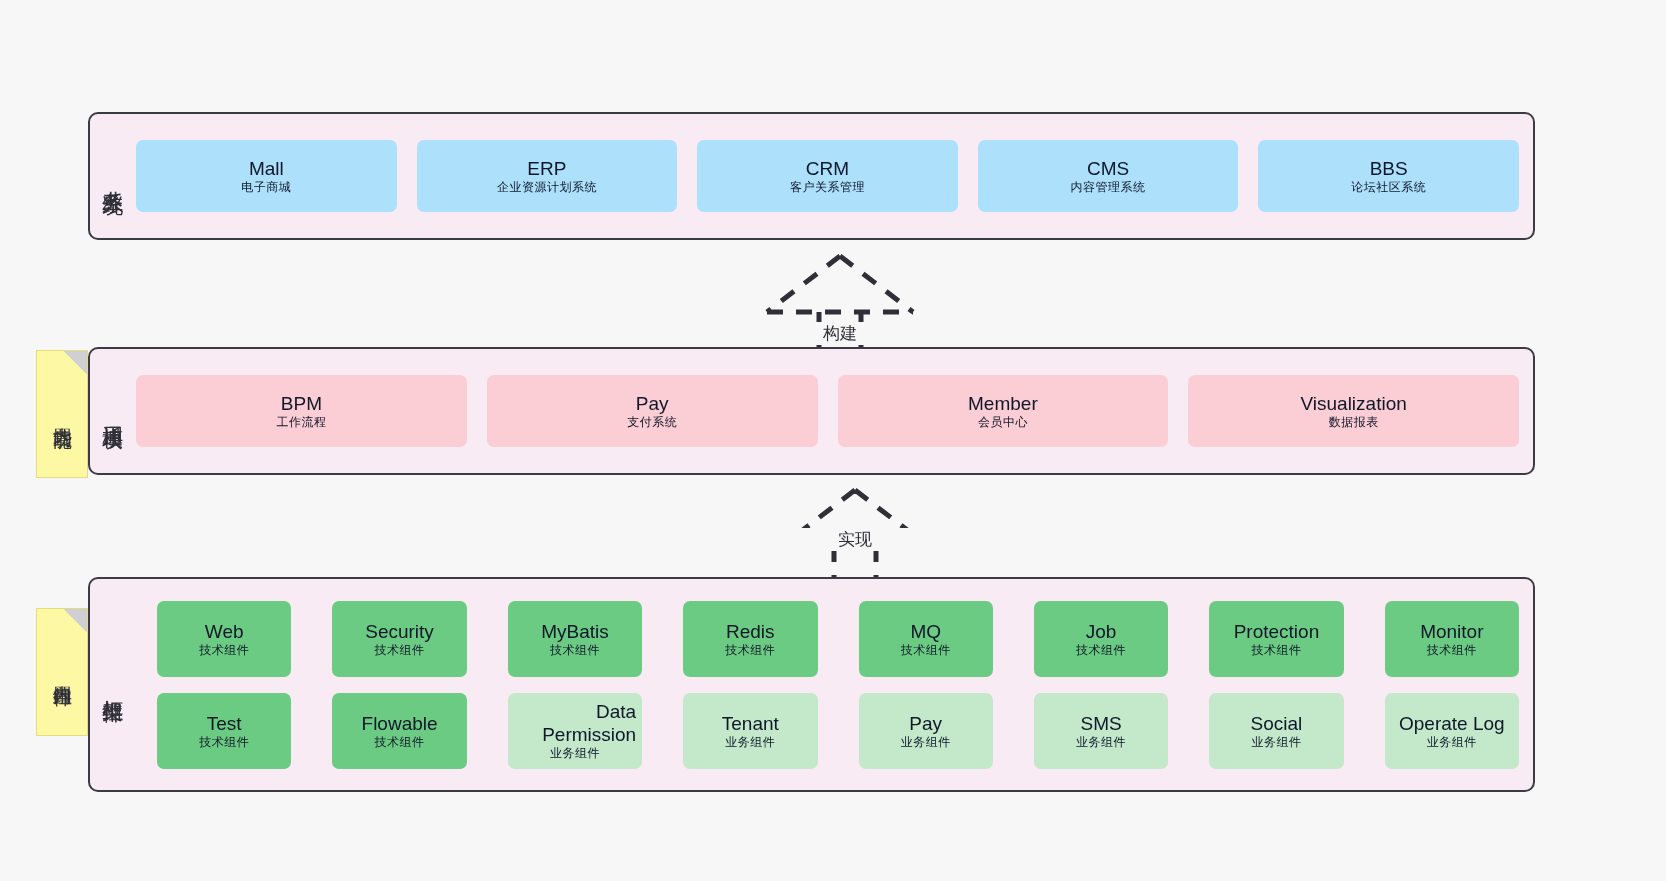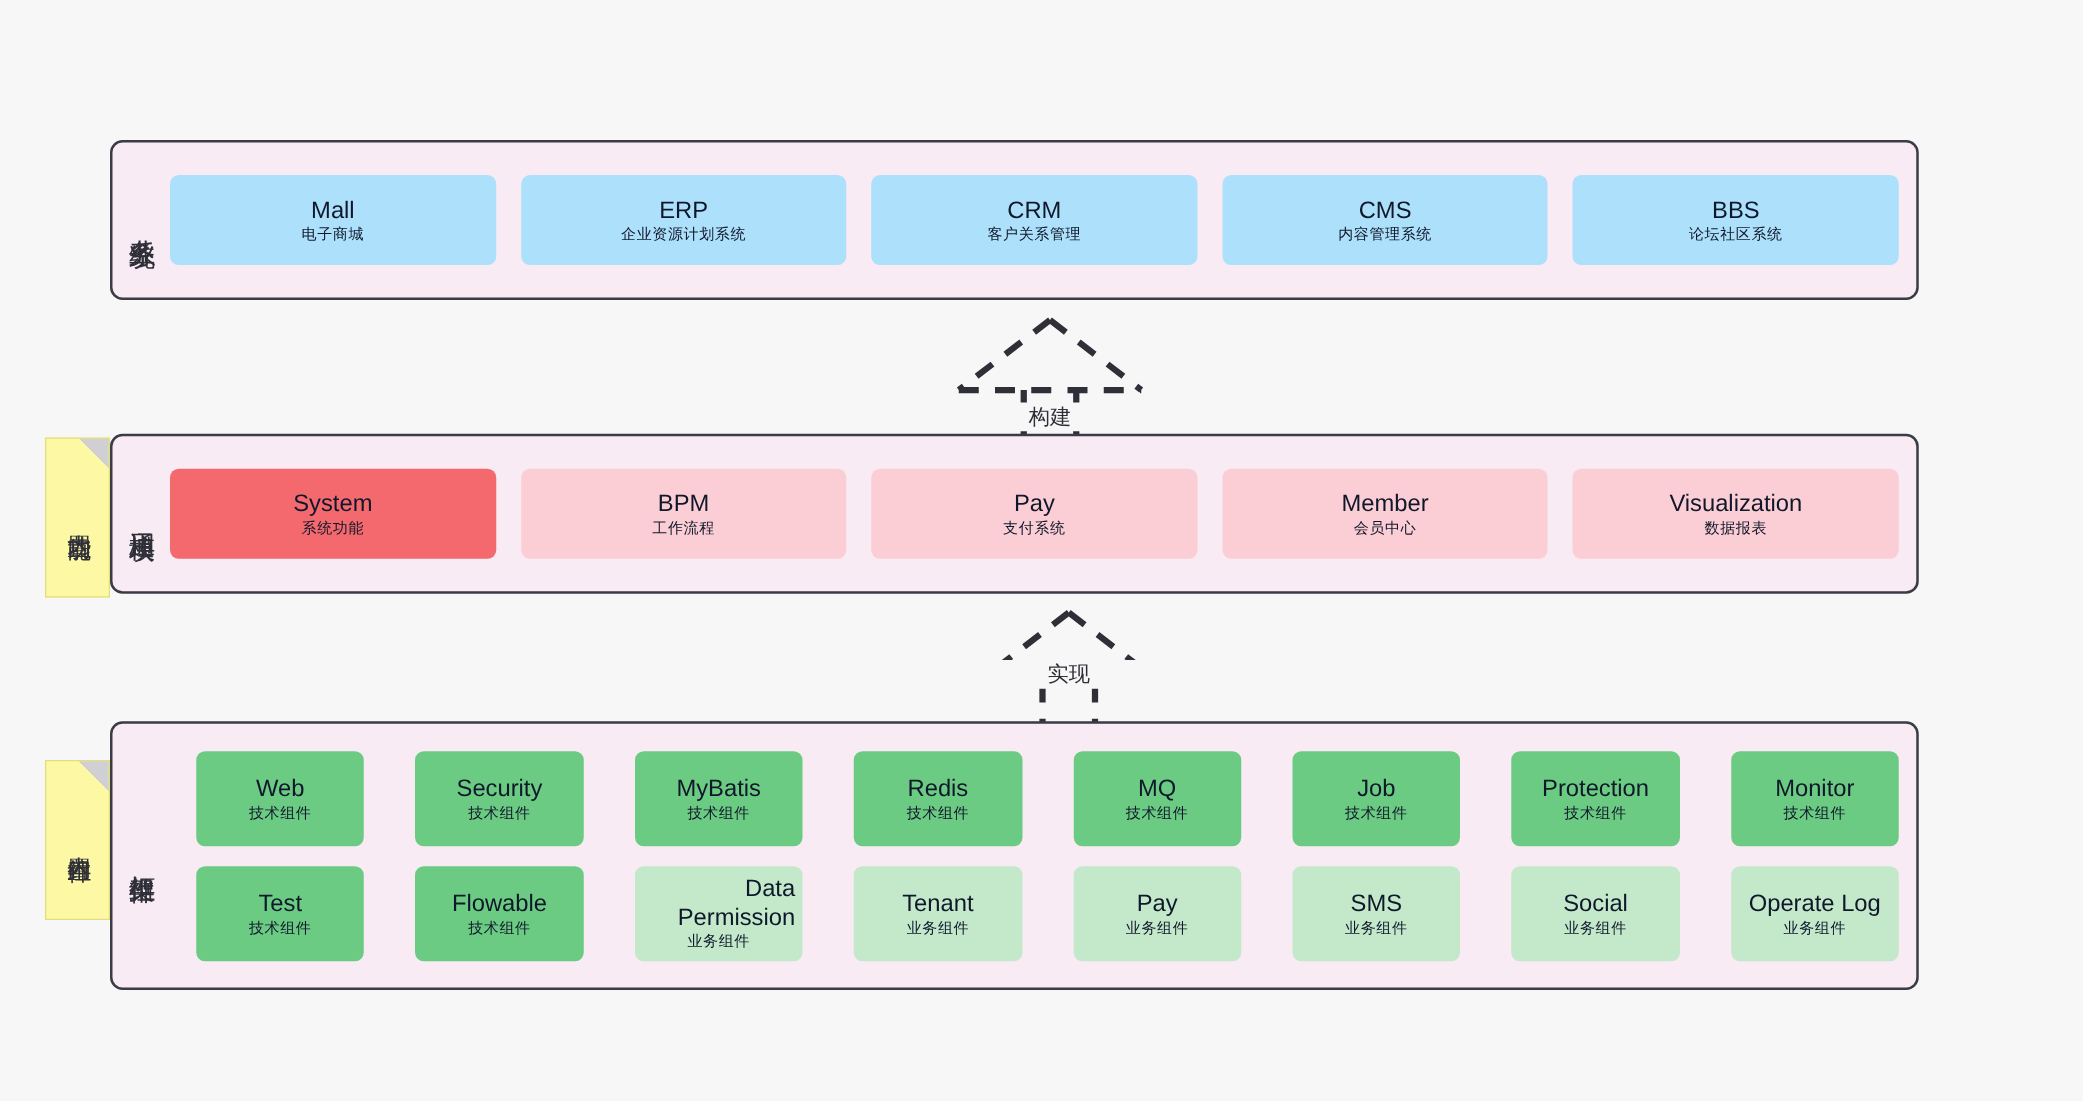--- a/index.html
+++ b/index.html
@@ -205,24 +205,20 @@
     <div class="connector-label">构建</div>
   </div>
 
   <div class="tag" id="tag-common">内置功能</div>
 
   <div class="layer" id="layer-common">
     <div class="layer-title">通用模块</div>
     <div class="layer-body">
       <div class="row">
 
-        <div class="node red">
-          <div class="en">System</div>
-          <div class="cn">系统功能</div>
-        </div>
 
 
         <div class="node pink">
           <div class="en">BPM</div>
           <div class="cn">工作流程</div>
         </div>
 
         <div class="node pink">
           <div class="en">Pay</div>
           <div class="cn">支付系统</div>

